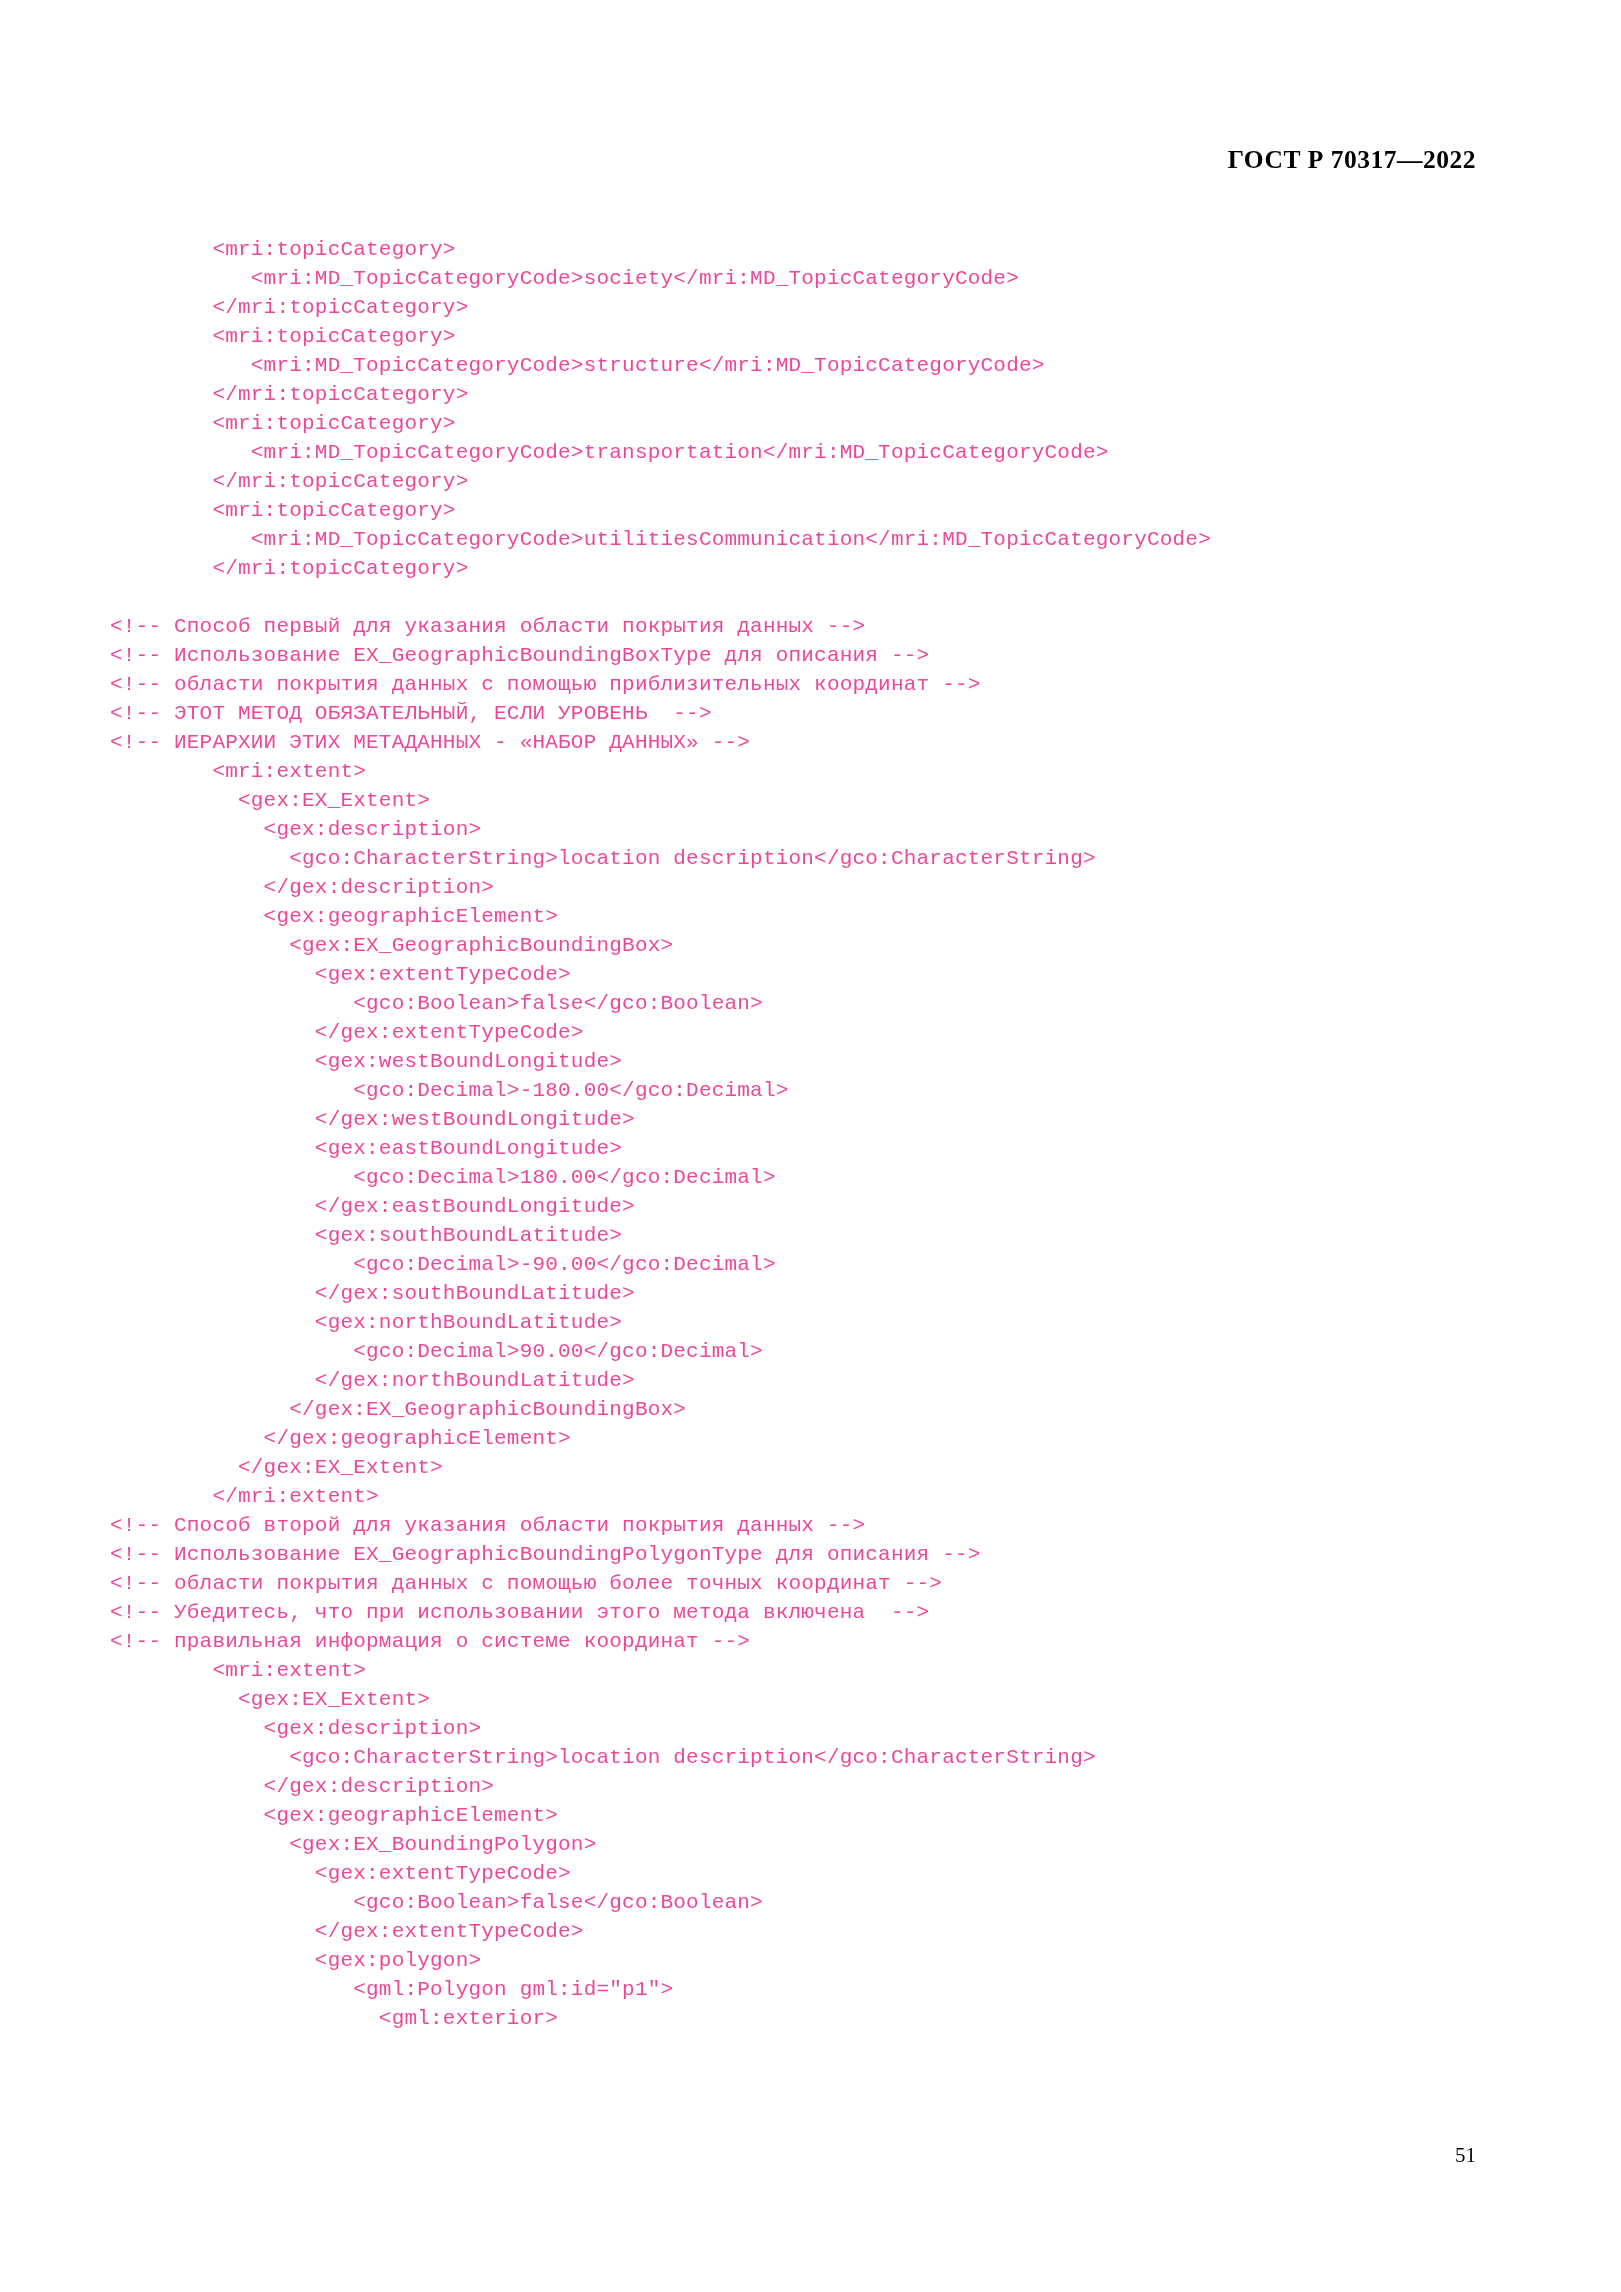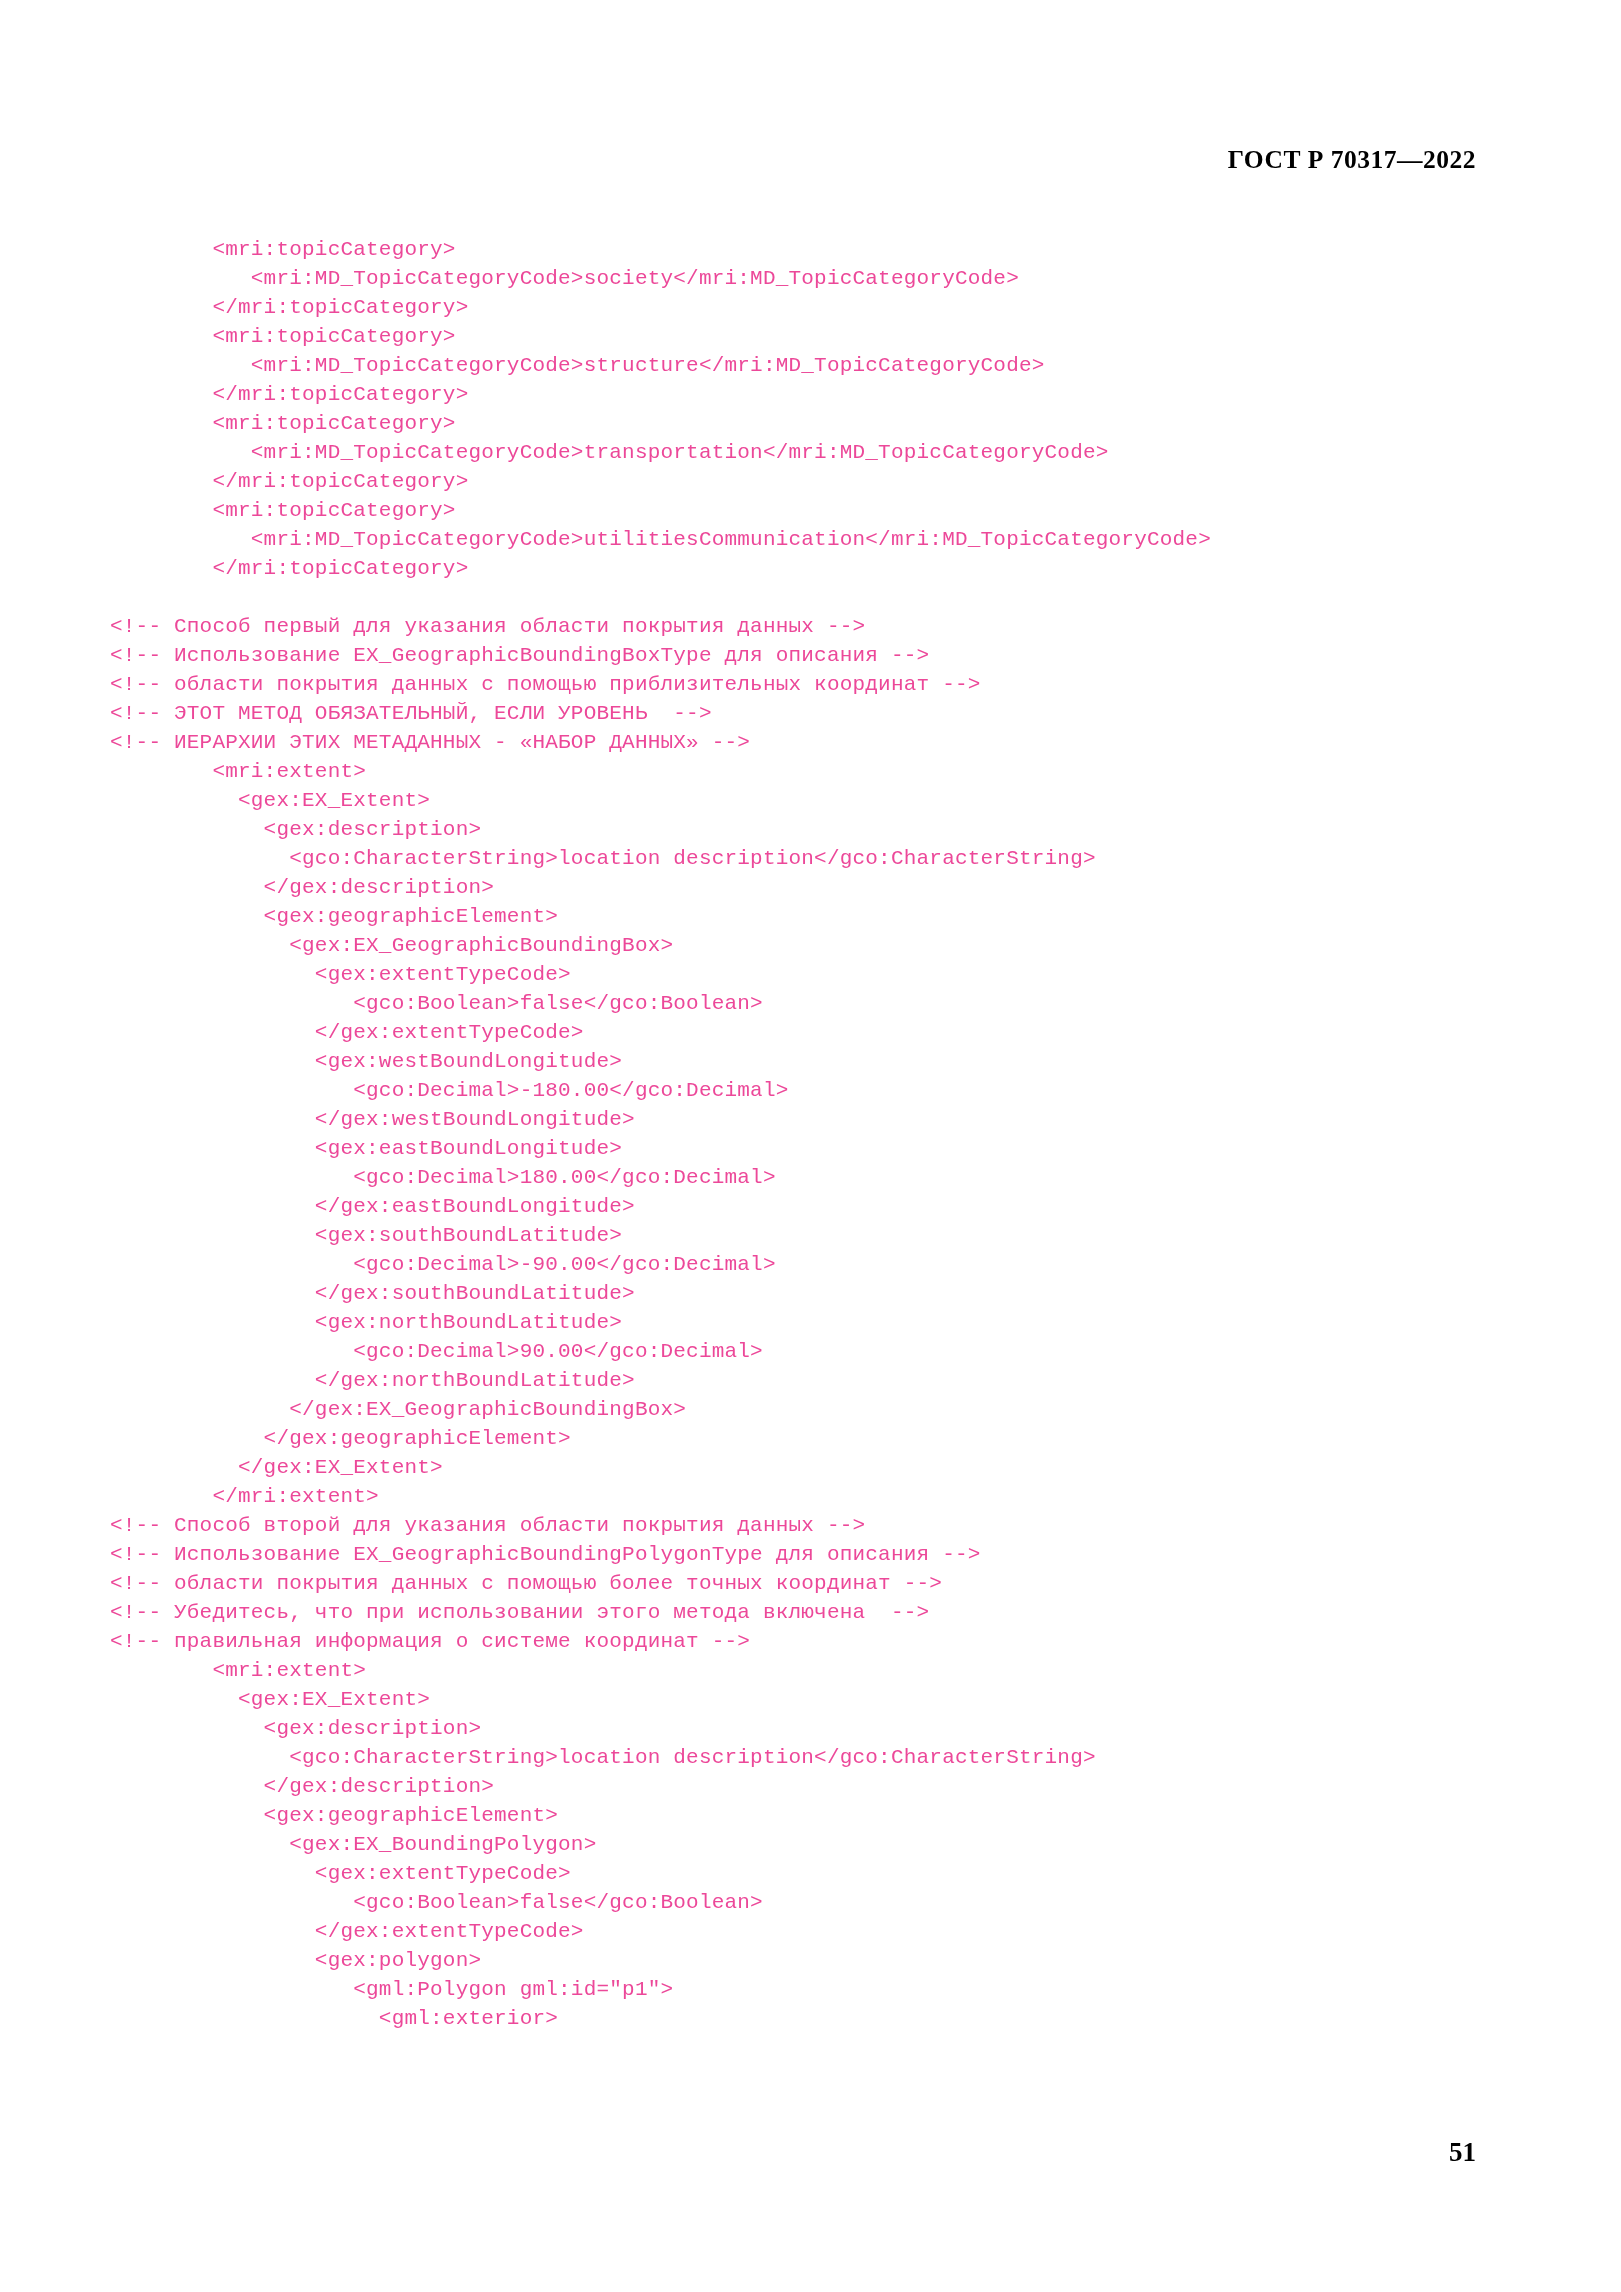--- a/index.html
+++ b/index.html
@@ -45,22 +45,21 @@
   }
   .code-line {
     white-space: pre;
     min-height: 29px;
   }
   .page-number {
     position: absolute;
     bottom: 125px;
     right: 145px;
     font-family: "Liberation Serif", serif;
-    font-size: 27px;
-    font-weight: bold;
+    font-size: 21px;
   }
 </style>
 </head>
 <body>
 
 <div class="page">
 
   <div class="header">ГОСТ Р 70317—2022</div>
 
   <pre class="code-block" id="code-block"><div class="code-line">        &lt;mri:topicCategory&gt;</div><div class="code-line">           &lt;mri:MD_TopicCategoryCode&gt;society&lt;/mri:MD_TopicCategoryCode&gt;</div><div class="code-line">        &lt;/mri:topicCategory&gt;</div><div class="code-line">        &lt;mri:topicCategory&gt;</div><div class="code-line">           &lt;mri:MD_TopicCategoryCode&gt;structure&lt;/mri:MD_TopicCategoryCode&gt;</div><div class="code-line">        &lt;/mri:topicCategory&gt;</div><div class="code-line">        &lt;mri:topicCategory&gt;</div><div class="code-line">           &lt;mri:MD_TopicCategoryCode&gt;transportation&lt;/mri:MD_TopicCategoryCode&gt;</div><div class="code-line">        &lt;/mri:topicCategory&gt;</div><div class="code-line">        &lt;mri:topicCategory&gt;</div><div class="code-line">           &lt;mri:MD_TopicCategoryCode&gt;utilitiesCommunication&lt;/mri:MD_TopicCategoryCode&gt;</div><div class="code-line">        &lt;/mri:topicCategory&gt;</div><div class="code-line">&nbsp;</div><div class="code-line">&lt;!-- Способ первый для указания области покрытия данных --&gt;</div><div class="code-line">&lt;!-- Использование EX_GeographicBoundingBoxType для описания --&gt;</div><div class="code-line">&lt;!-- области покрытия данных с помощью приблизительных координат --&gt;</div><div class="code-line">&lt;!-- ЭТОТ МЕТОД ОБЯЗАТЕЛЬНЫЙ, ЕСЛИ УРОВЕНЬ  --&gt;</div><div class="code-line">&lt;!-- ИЕРАРХИИ ЭТИХ МЕТАДАННЫХ - «НАБОР ДАННЫХ» --&gt;</div><div class="code-line">        &lt;mri:extent&gt;</div><div class="code-line">          &lt;gex:EX_Extent&gt;</div><div class="code-line">            &lt;gex:description&gt;</div><div class="code-line">              &lt;gco:CharacterString&gt;location description&lt;/gco:CharacterString&gt;</div><div class="code-line">            &lt;/gex:description&gt;</div><div class="code-line">            &lt;gex:geographicElement&gt;</div><div class="code-line">              &lt;gex:EX_GeographicBoundingBox&gt;</div><div class="code-line">                &lt;gex:extentTypeCode&gt;</div><div class="code-line">                   &lt;gco:Boolean&gt;false&lt;/gco:Boolean&gt;</div><div class="code-line">                &lt;/gex:extentTypeCode&gt;</div><div class="code-line">                &lt;gex:westBoundLongitude&gt;</div><div class="code-line">                   &lt;gco:Decimal&gt;-180.00&lt;/gco:Decimal&gt;</div><div class="code-line">                &lt;/gex:westBoundLongitude&gt;</div><div class="code-line">                &lt;gex:eastBoundLongitude&gt;</div><div class="code-line">                   &lt;gco:Decimal&gt;180.00&lt;/gco:Decimal&gt;</div><div class="code-line">                &lt;/gex:eastBoundLongitude&gt;</div><div class="code-line">                &lt;gex:southBoundLatitude&gt;</div><div class="code-line">                   &lt;gco:Decimal&gt;-90.00&lt;/gco:Decimal&gt;</div><div class="code-line">                &lt;/gex:southBoundLatitude&gt;</div><div class="code-line">                &lt;gex:northBoundLatitude&gt;</div><div class="code-line">                   &lt;gco:Decimal&gt;90.00&lt;/gco:Decimal&gt;</div><div class="code-line">                &lt;/gex:northBoundLatitude&gt;</div><div class="code-line">              &lt;/gex:EX_GeographicBoundingBox&gt;</div><div class="code-line">            &lt;/gex:geographicElement&gt;</div><div class="code-line">          &lt;/gex:EX_Extent&gt;</div><div class="code-line">        &lt;/mri:extent&gt;</div><div class="code-line">&lt;!-- Способ второй для указания области покрытия данных --&gt;</div><div class="code-line">&lt;!-- Использование EX_GeographicBoundingPolygonType для описания --&gt;</div><div class="code-line">&lt;!-- области покрытия данных с помощью более точных координат --&gt;</div><div class="code-line">&lt;!-- Убедитесь, что при использовании этого метода включена  --&gt;</div><div class="code-line">&lt;!-- правильная информация о системе координат --&gt;</div><div class="code-line">        &lt;mri:extent&gt;</div><div class="code-line">          &lt;gex:EX_Extent&gt;</div><div class="code-line">            &lt;gex:description&gt;</div><div class="code-line">              &lt;gco:CharacterString&gt;location description&lt;/gco:CharacterString&gt;</div><div class="code-line">            &lt;/gex:description&gt;</div><div class="code-line">            &lt;gex:geographicElement&gt;</div><div class="code-line">              &lt;gex:EX_BoundingPolygon&gt;</div><div class="code-line">                &lt;gex:extentTypeCode&gt;</div><div class="code-line">                   &lt;gco:Boolean&gt;false&lt;/gco:Boolean&gt;</div><div class="code-line">                &lt;/gex:extentTypeCode&gt;</div><div class="code-line">                &lt;gex:polygon&gt;</div><div class="code-line">                   &lt;gml:Polygon gml:id="p1"&gt;</div><div class="code-line">                     &lt;gml:exterior&gt;</div></pre>

